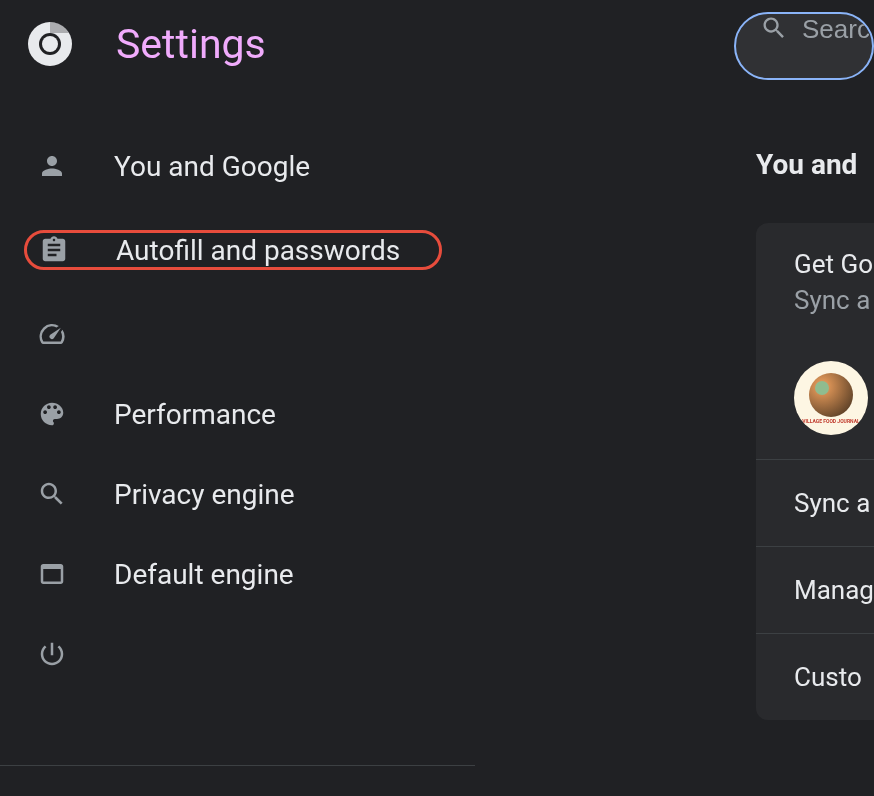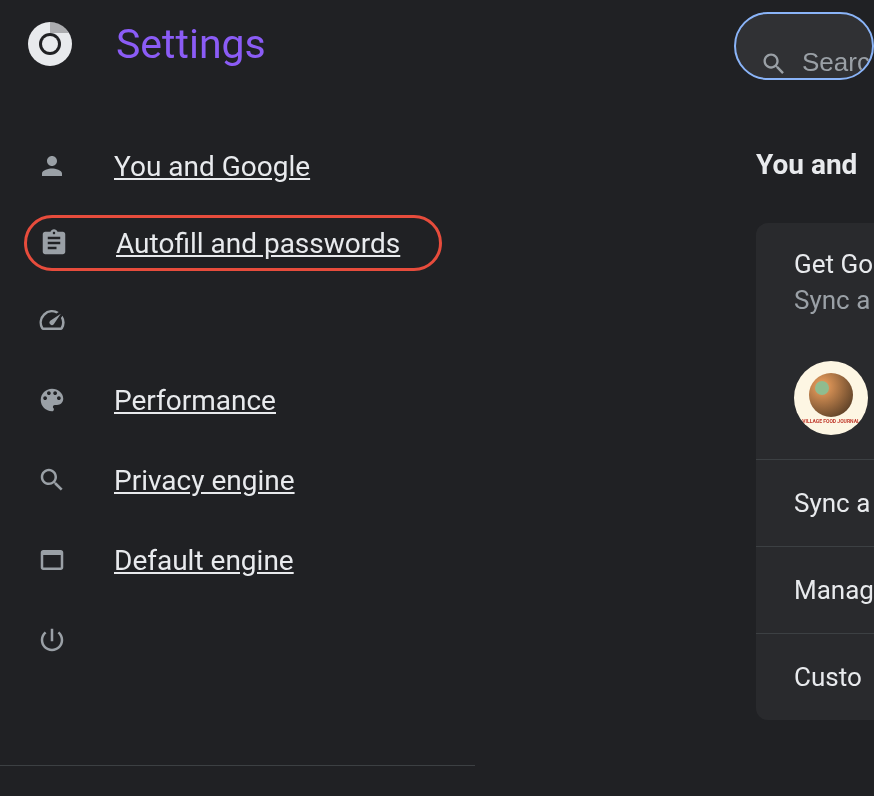--- a/index.html
+++ b/index.html
@@ -26,33 +26,33 @@
       width: 48px;
       height: 48px;
       display: flex;
       align-items: center;
       justify-content: center;
     }
     .settings-title {
       font-size: 41px;
       font-weight: 400;
       margin-left: 42px;
-      color: #8b5cf6;
+      color: #f0abfc;
     }
     .search-container {
       position: absolute;
       right: 0;
       top: 12px;
       background: #303134;
       border: 2px solid #8ab4f8;
       border-radius: 46px;
       height: 68px;
       width: 140px;
       display: flex;
-      align-items: flex-end;
+      align-items: flex-start;
       padding-left: 24px;
       overflow: hidden;
     }
     .search-icon-svg {
       width: 28px;
       height: 28px;
       fill: #9aa0a6;
       flex-shrink: 0;
     }
     .search-input {
@@ -72,28 +72,27 @@
       padding-left: 24px;
       width: 470px;
     }
     .sidebar-item {
       display: flex;
       align-items: center;
       height: 80px;
       cursor: pointer;
       padding-left: 12px;
       position: relative;
-      text-decoration: underline;
     }
     .sidebar-item.highlighted {
       border: 3px solid #e74c3c;
       border-radius: 30px;
-      height: 56px;
+      height: 40px;
       padding-left: 11px;
-      margin: 9px 0;
+      margin: 24px 0;
       width: 418px;
     }
     .sidebar-icon {
       width: 32px;
       height: 32px;
       display: flex;
       align-items: center;
       justify-content: center;
       flex-shrink: 0;
     }

